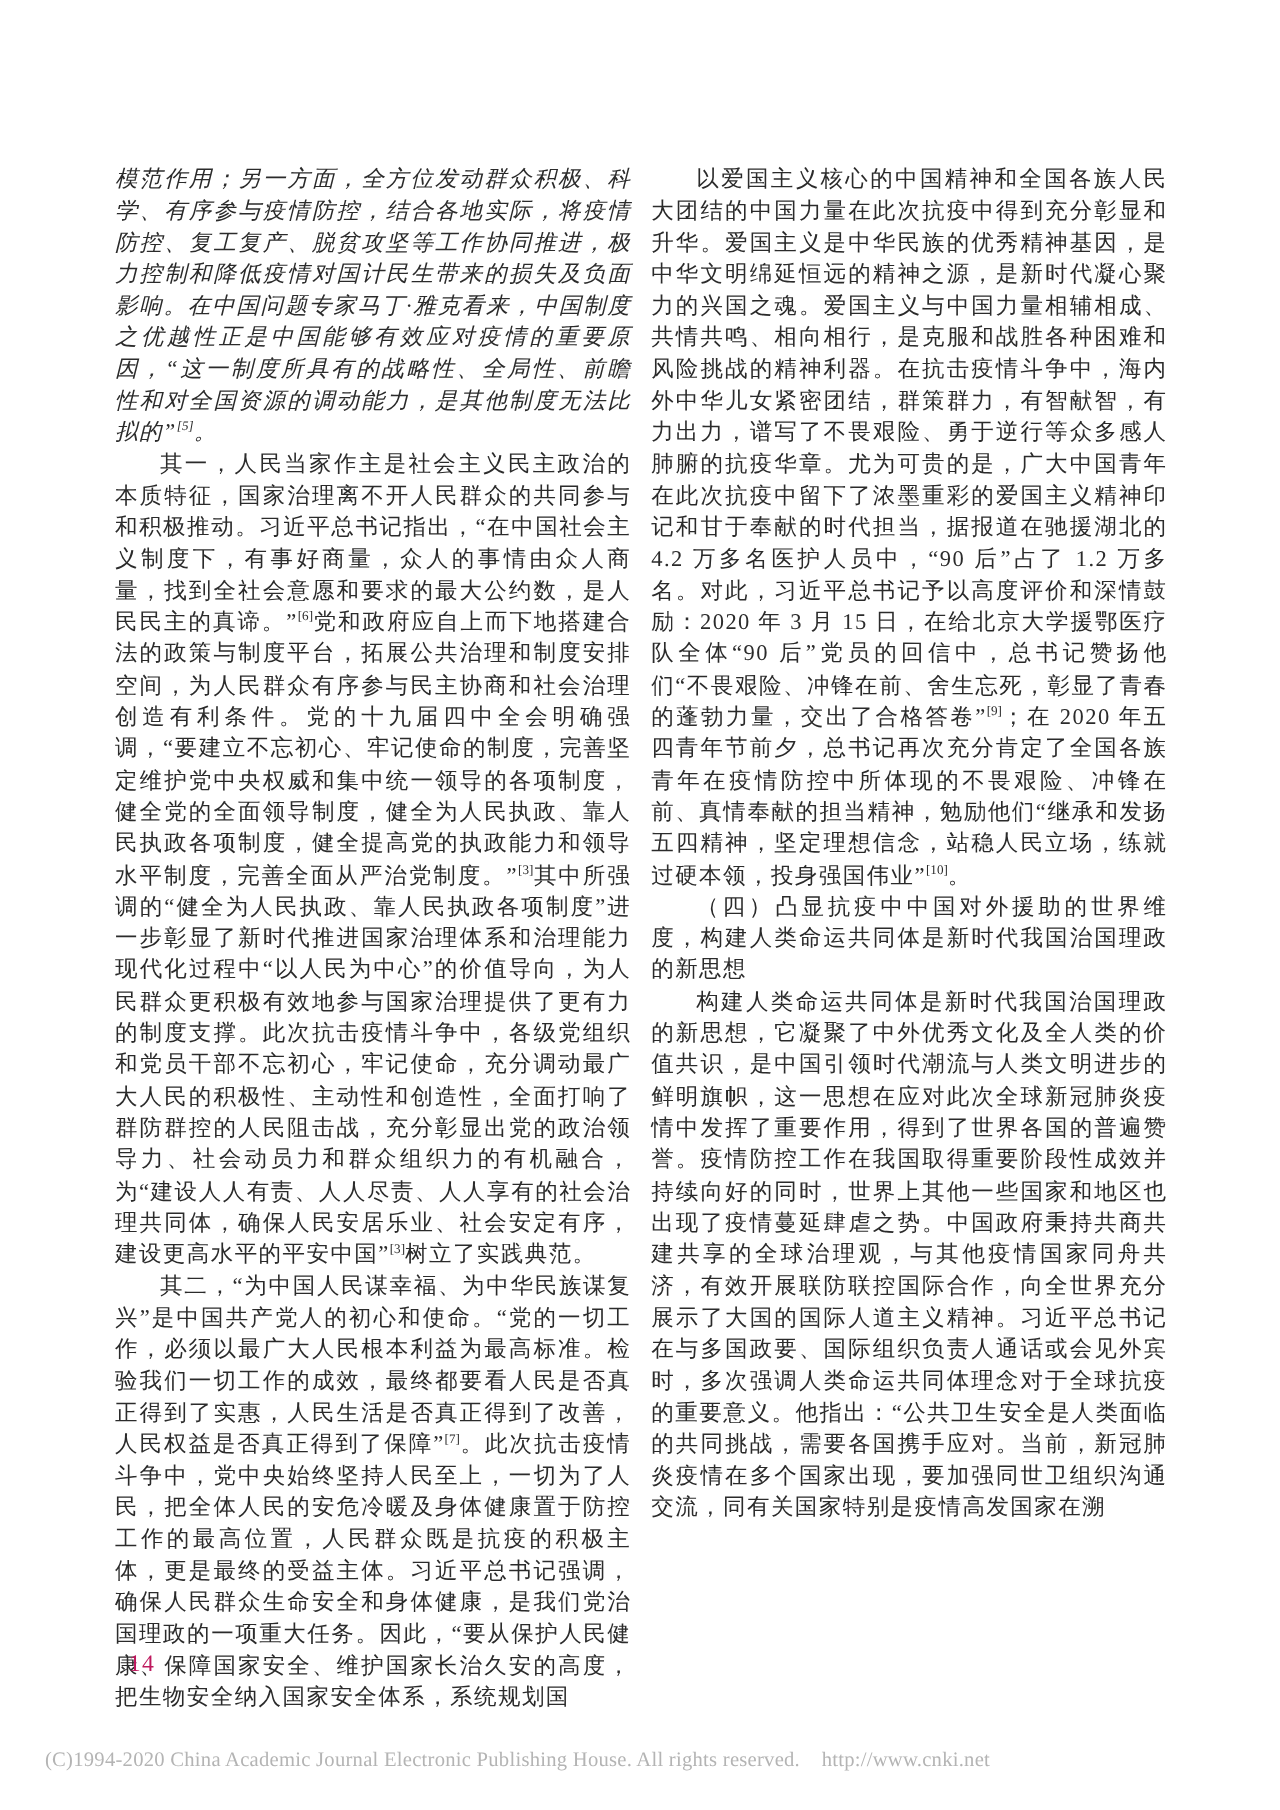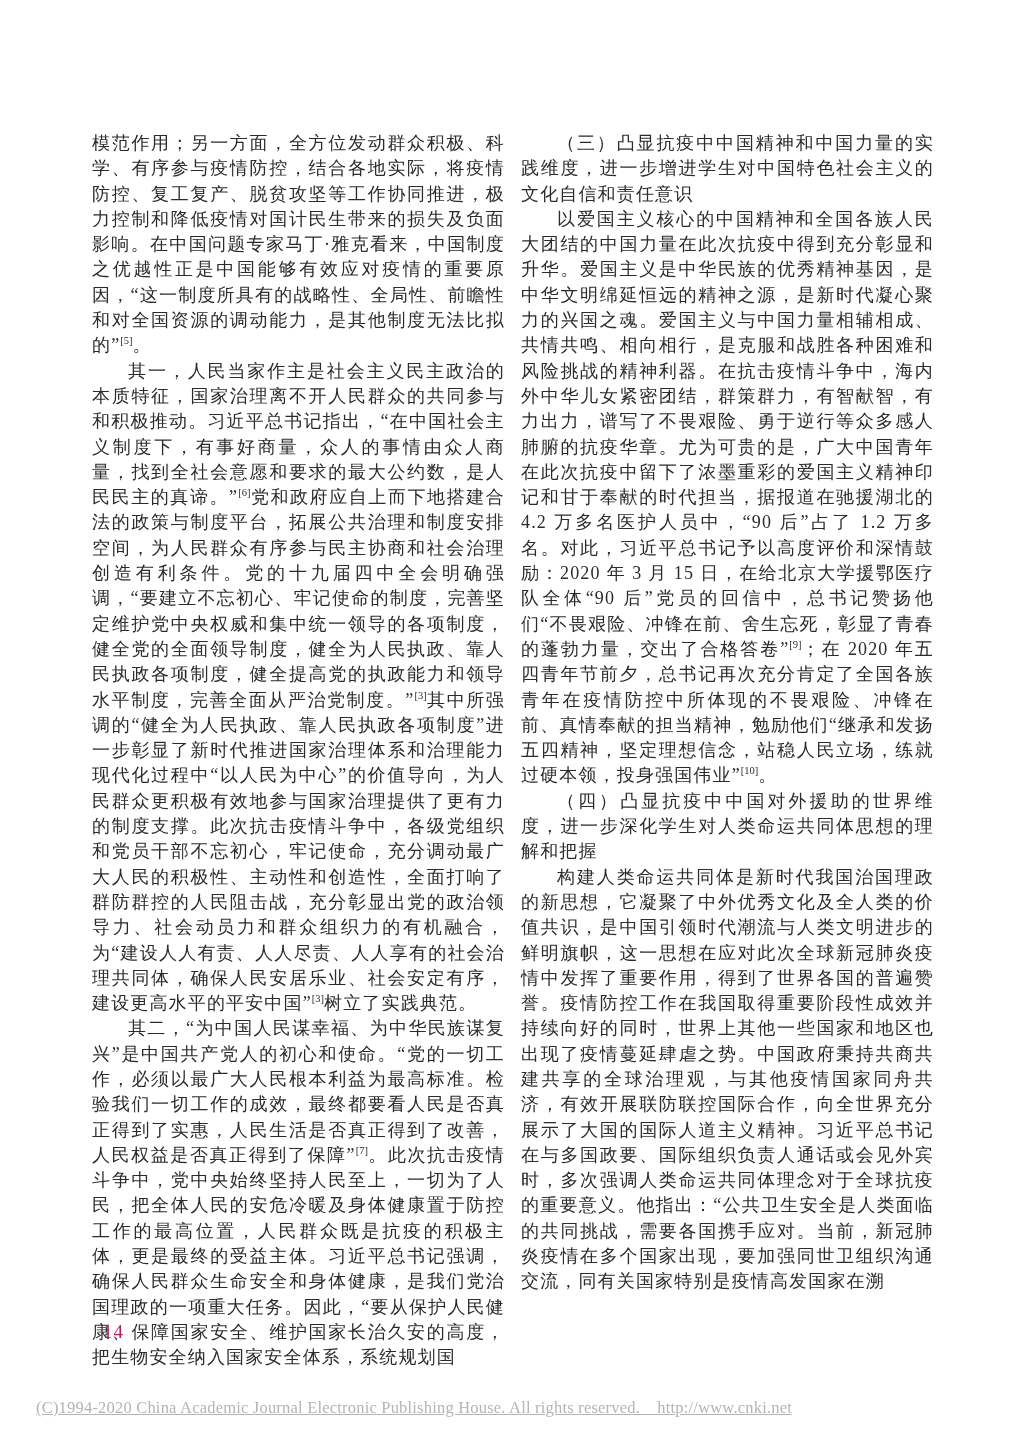--- a/index.html
+++ b/index.html
@@ -24,56 +24,54 @@
     font-size: 18px;
     line-height: 25.3px;
     letter-spacing: 1.15px;
     text-align: justify;
     text-justify: inter-character;
   }
   .para {
     margin: 0;
     text-indent: 2em;
   }
-  .para.noindent { text-indent: 0; }
+  .para.noindent { text-indent: 0; font-style: italic; }
   sup.cite {
     font-size: 10.5px;
     letter-spacing: 0;
     line-height: 0;
     vertical-align: super;
   }
   .page-number {
     position: absolute;
     left: 103px; top: 1321px;
     font-size: 19px;
     color: #be185d;
     letter-spacing: 1px;
   }
   .footer {
     position: absolute;
     left: 36px; top: 1398px;
     font-size: 16.5px;
     color: #b4b4b4;
     white-space: pre;
     letter-spacing: 0.2px;
-    text-decoration: underline;
   }
 </style>
 </head>
 <body>
 
 <div class="page">
   <div class="columns">
     <div class="column" id="col-left">
         <p class="para noindent">模范作用；另一方面，全方位发动群众积极、科学、有序参与疫情防控，结合各地实际，将疫情防控、复工复产、脱贫攻坚等工作协同推进，极力控制和降低疫情对国计民生带来的损失及负面影响。在中国问题专家马丁·雅克看来，中国制度之优越性正是中国能够有效应对疫情的重要原因，“这一制度所具有的战略性、全局性、前瞻性和对全国资源的调动能力，是其他制度无法比拟的”<sup class="cite">[5]</sup>。</p>
         <p class="para">其一，人民当家作主是社会主义民主政治的本质特征，国家治理离不开人民群众的共同参与和积极推动。习近平总书记指出，“在中国社会主义制度下，有事好商量，众人的事情由众人商量，找到全社会意愿和要求的最大公约数，是人民民主的真谛。”<sup class="cite">[6]</sup>党和政府应自上而下地搭建合法的政策与制度平台，拓展公共治理和制度安排空间，为人民群众有序参与民主协商和社会治理创造有利条件。党的十九届四中全会明确强调，“要建立不忘初心、牢记使命的制度，完善坚定维护党中央权威和集中统一领导的各项制度，健全党的全面领导制度，健全为人民执政、靠人民执政各项制度，健全提高党的执政能力和领导水平制度，完善全面从严治党制度。”<sup class="cite">[3]</sup>其中所强调的“健全为人民执政、靠人民执政各项制度”进一步彰显了新时代推进国家治理体系和治理能力现代化过程中“以人民为中心”的价值导向，为人民群众更积极有效地参与国家治理提供了更有力的制度支撑。此次抗击疫情斗争中，各级党组织和党员干部不忘初心，牢记使命，充分调动最广大人民的积极性、主动性和创造性，全面打响了群防群控的人民阻击战，充分彰显出党的政治领导力、社会动员力和群众组织力的有机融合，为“建设人人有责、人人尽责、人人享有的社会治理共同体，确保人民安居乐业、社会安定有序，建设更高水平的平安中国”<sup class="cite">[3]</sup>树立了实践典范。</p>
         <p class="para">其二，“为中国人民谋幸福、为中华民族谋复兴”是中国共产党人的初心和使命。“党的一切工作，必须以最广大人民根本利益为最高标准。检验我们一切工作的成效，最终都要看人民是否真正得到了实惠，人民生活是否真正得到了改善，人民权益是否真正得到了保障”<sup class="cite">[7]</sup>。此次抗击疫情斗争中，党中央始终坚持人民至上，一切为了人民，把全体人民的安危冷暖及身体健康置于防控工作的最高位置，人民群众既是抗疫的积极主体，更是最终的受益主体。习近平总书记强调，确保人民群众生命安全和身体健康，是我们党治国理政的一项重大任务。因此，“要从保护人民健康、保障国家安全、维护国家长治久安的高度，把生物安全纳入国家安全体系，系统规划国</p>
       </div>
     <div class="column" id="col-right">
-        <p class="para">（三）凸显抗疫中中国精神和中国力量的实践维度，进一步增进学生对中国特色社会主义的文化自信和责任意识</p>
         <p class="para">以爱国主义核心的中国精神和全国各族人民大团结的中国力量在此次抗疫中得到充分彰显和升华。爱国主义是中华民族的优秀精神基因，是中华文明绵延恒远的精神之源，是新时代凝心聚力的兴国之魂。爱国主义与中国力量相辅相成、共情共鸣、相向相行，是克服和战胜各种困难和风险挑战的精神利器。在抗击疫情斗争中，海内外中华儿女紧密团结，群策群力，有智献智，有力出力，谱写了不畏艰险、勇于逆行等众多感人肺腑的抗疫华章。尤为可贵的是，广大中国青年在此次抗疫中留下了浓墨重彩的爱国主义精神印记和甘于奉献的时代担当，据报道在驰援湖北的 4.2 万多名医护人员中，“90 后”占了 1.2 万多名。对此，习近平总书记予以高度评价和深情鼓励：2020 年 3 月 15 日，在给北京大学援鄂医疗队全体“90 后”党员的回信中，总书记赞扬他们“不畏艰险、冲锋在前、舍生忘死，彰显了青春的蓬勃力量，交出了合格答卷”<sup class="cite">[9]</sup>；在 2020 年五四青年节前夕，总书记再次充分肯定了全国各族青年在疫情防控中所体现的不畏艰险、冲锋在前、真情奉献的担当精神，勉励他们“继承和发扬五四精神，坚定理想信念，站稳人民立场，练就过硬本领，投身强国伟业”<sup class="cite">[10]</sup>。</p>
-        <p class="para">（四）凸显抗疫中中国对外援助的世界维度，进一步深化学生对人类命运共同体思想的理解和把握</p>
+        <p class="para">（四）凸显抗疫中中国对外援助的世界维度，构建人类命运共同体是新时代我国治国理政的新思想</p>
         <p class="para">构建人类命运共同体是新时代我国治国理政的新思想，它凝聚了中外优秀文化及全人类的价值共识，是中国引领时代潮流与人类文明进步的鲜明旗帜，这一思想在应对此次全球新冠肺炎疫情中发挥了重要作用，得到了世界各国的普遍赞誉。疫情防控工作在我国取得重要阶段性成效并持续向好的同时，世界上其他一些国家和地区也出现了疫情蔓延肆虐之势。中国政府秉持共商共建共享的全球治理观，与其他疫情国家同舟共济，有效开展联防联控国际合作，向全世界充分展示了大国的国际人道主义精神。习近平总书记在与多国政要、国际组织负责人通话或会见外宾时，多次强调人类命运共同体理念对于全球抗疫的重要意义。他指出：“公共卫生安全是人类面临的共同挑战，需要各国携手应对。当前，新冠肺炎疫情在多个国家出现，要加强同世卫组织沟通交流，同有关国家特别是疫情高发国家在溯</p>
       </div>
   </div>
   <div class="page-number">14</div>
   <div class="footer">(C)1994-2020 China Academic Journal Electronic Publishing House. All rights reserved.    http://www.cnki.net</div>
 </div>
 
 </body></html>

